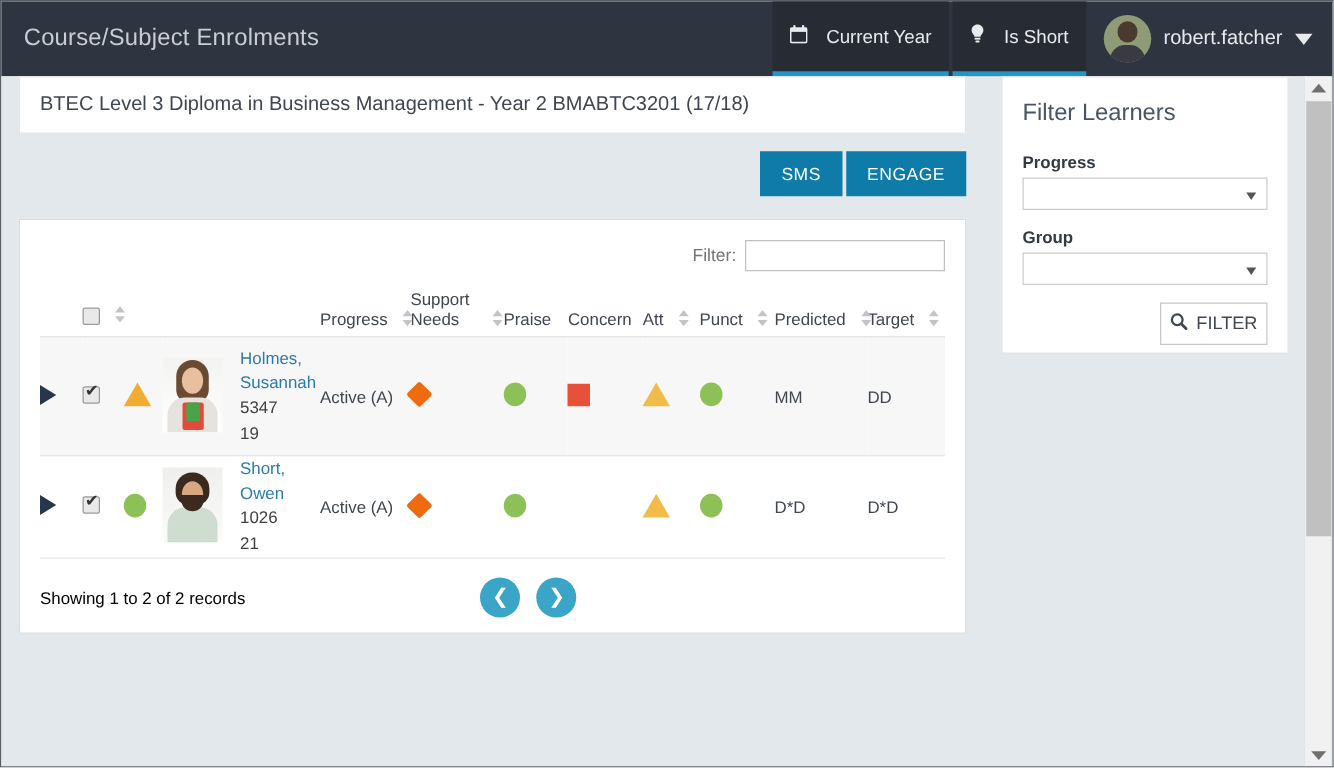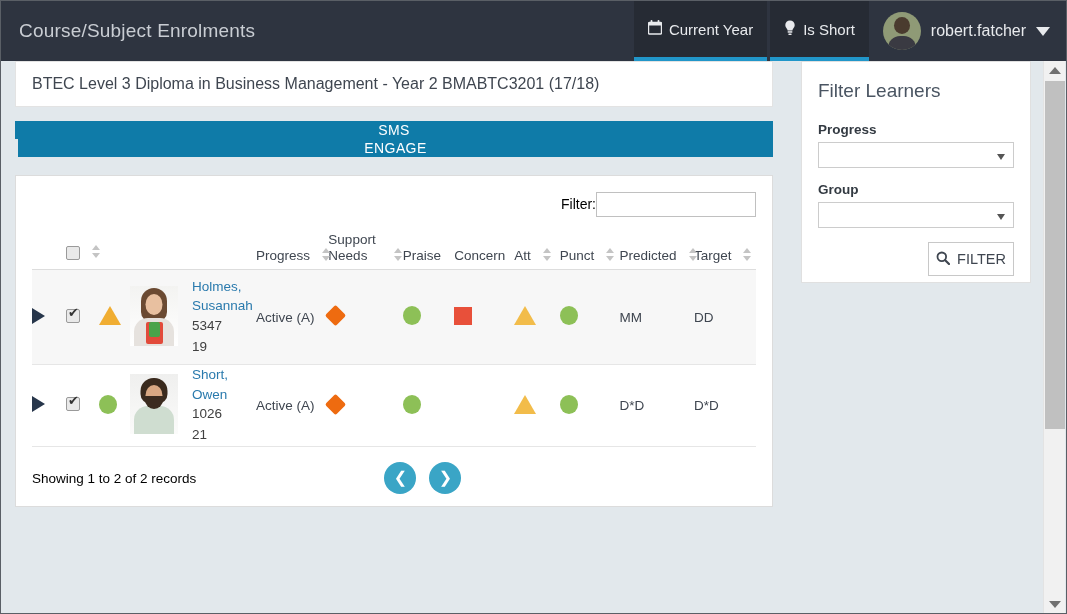--- a/index.html
+++ b/index.html
@@ -31,21 +31,21 @@
     margin-left: 18px;
     letter-spacing: .2px;
     white-space: nowrap;
   }
   .topbar-right {
     margin-left: auto;
     display: flex; align-items: stretch;
     height: 60px;
   }
   .tb-chip {
-    display: flex; align-items: center; gap: 7px;
+    display: flex; align-items: center; gap: 15px;
     padding: 0 14px;
     height: 60px;
     color: #e8eaed;
     font-size: 15px;
     background: #262b34;
     border-bottom: 4px solid #2196c9;
     position: relative;
     white-space: nowrap;
   }
   .tb-chip + .tb-chip { margin-left: 3px; }
@@ -104,21 +104,20 @@
   }
   .course-panel .txt {
     font-size: 16px; color: #3f4650;
     white-space: nowrap;
   }
 
   .action-row {
     display: flex; justify-content: flex-end;
     margin-top: 14px;
     height: 36px;
-    flex-direction: column;
   }
   .btn-teal {
     background: #0f7ba8;
     color: #ffffff;
     border: none;
     font-size: 14px;
     letter-spacing: .4px;
     padding: 0 17px;
     height: 36px;
     cursor: pointer;
@@ -144,21 +143,21 @@
     border: 1px solid #dcdcdc;
     padding: 14px 16px 0 16px;
     height: 332px;
     position: relative;
   }
   .filter-row {
     display: flex; align-items: center; justify-content: flex-end;
     height: 28px;
     margin-bottom: 14px;
   }
-  .filter-row .flbl { font-size: 14px; color: #000000; }
+  .filter-row .flbl { font-size: 14px; color: #737373; margin-right: 7px; }
   .filter-row input {
     width: 160px; height: 25px;
     border: 1px solid #c0c0c0;
     font-size: 13px;
     padding: 0 5px;
     font-family: "Liberation Sans", sans-serif;
     outline: none;
   }
 
   table.grid { width: 100%; border-collapse: collapse; table-layout: fixed; }

